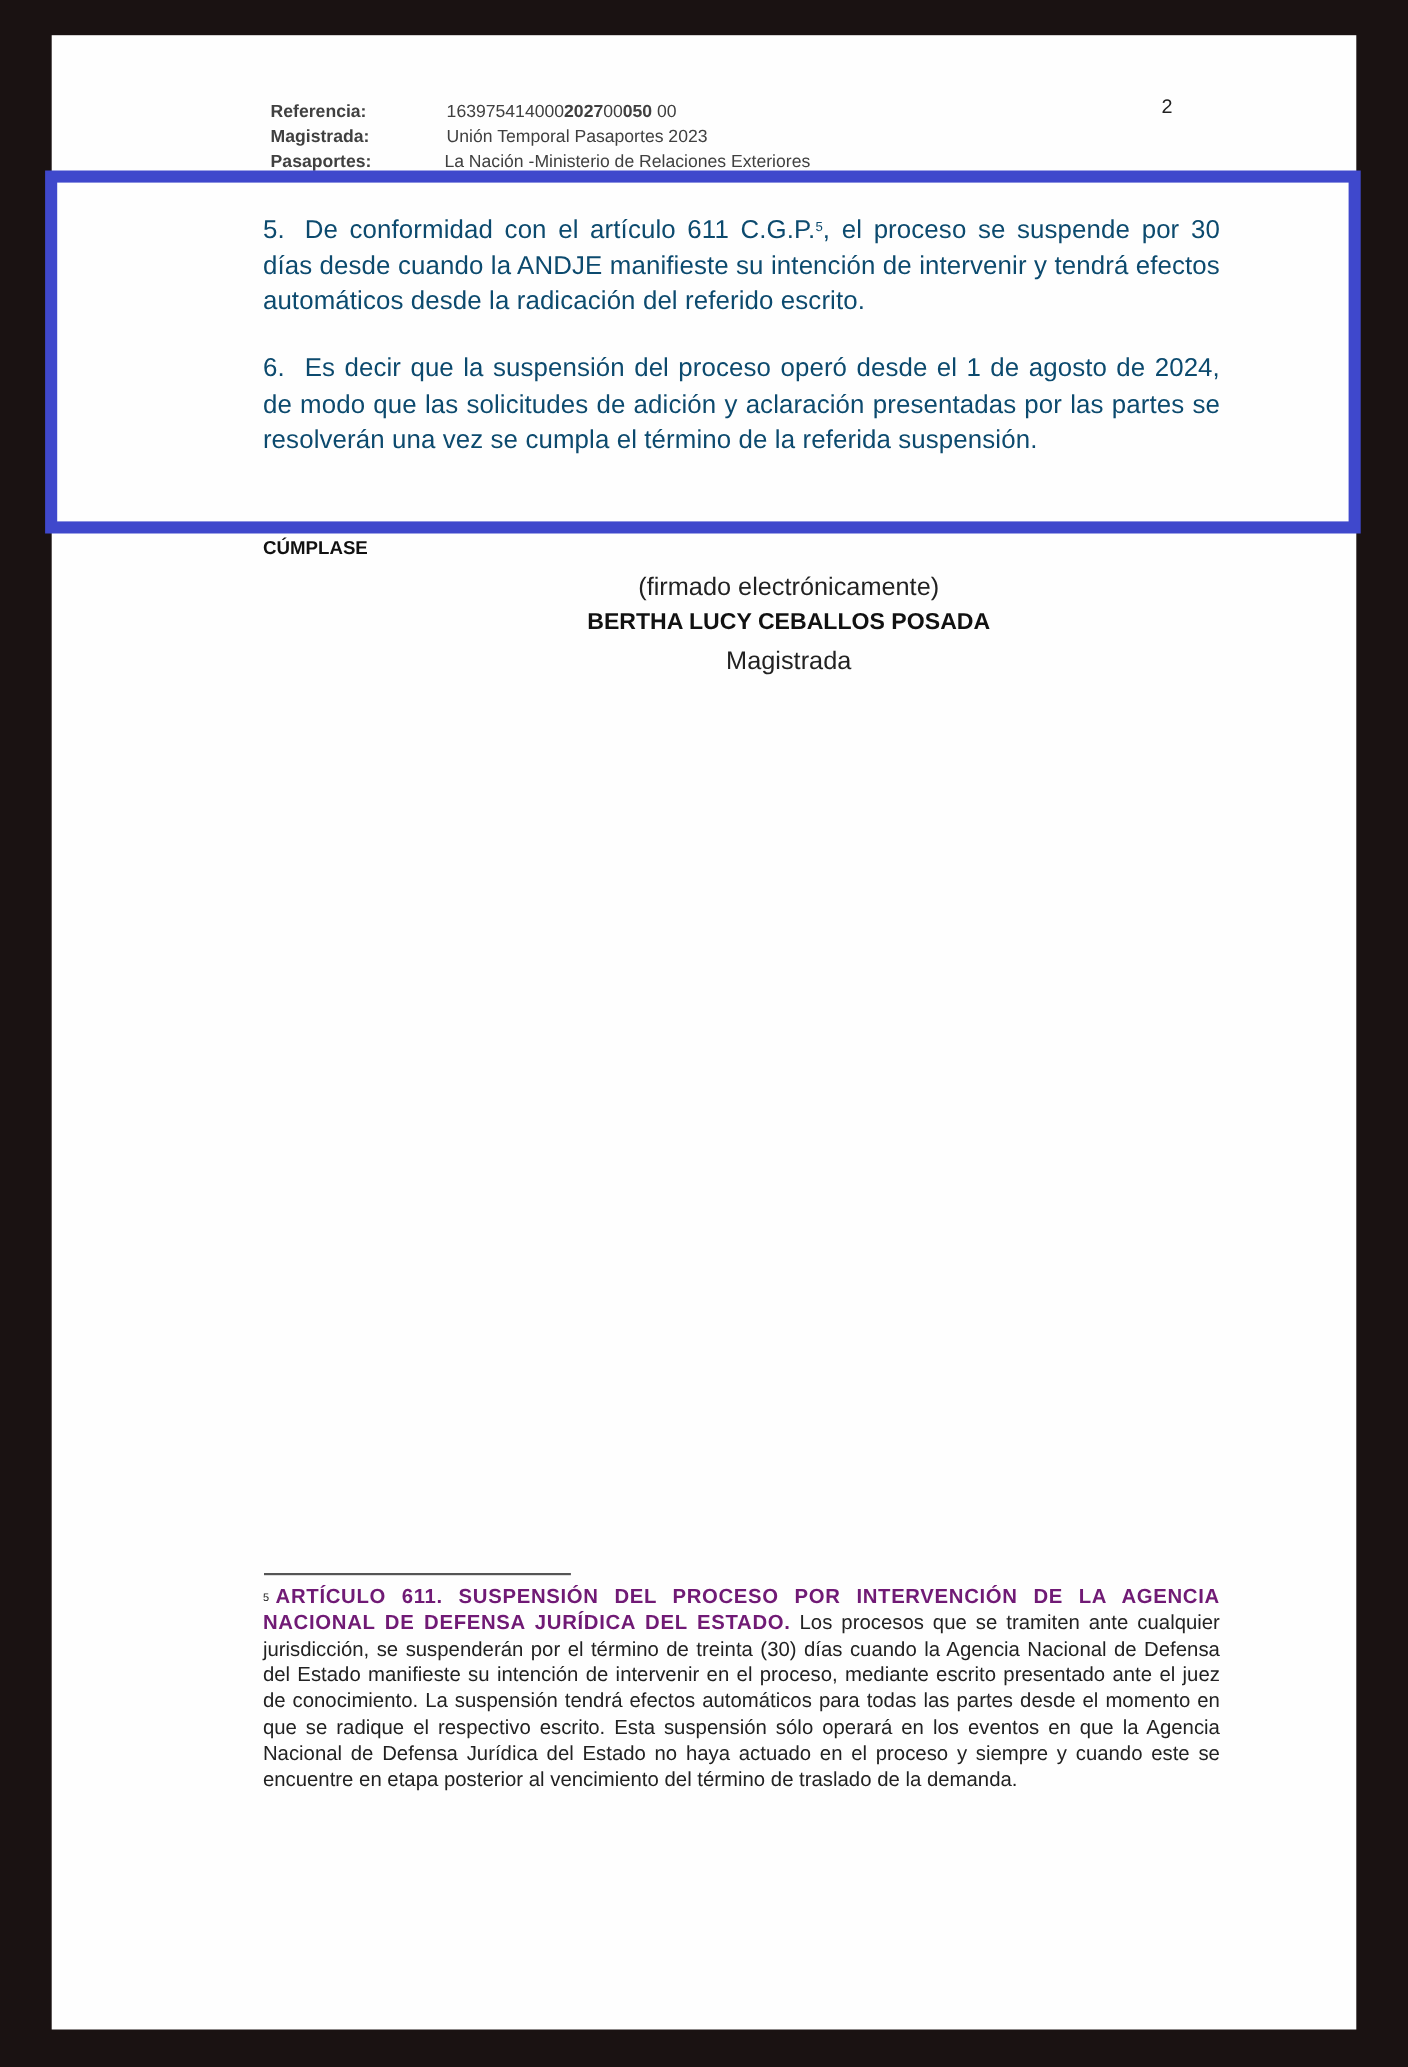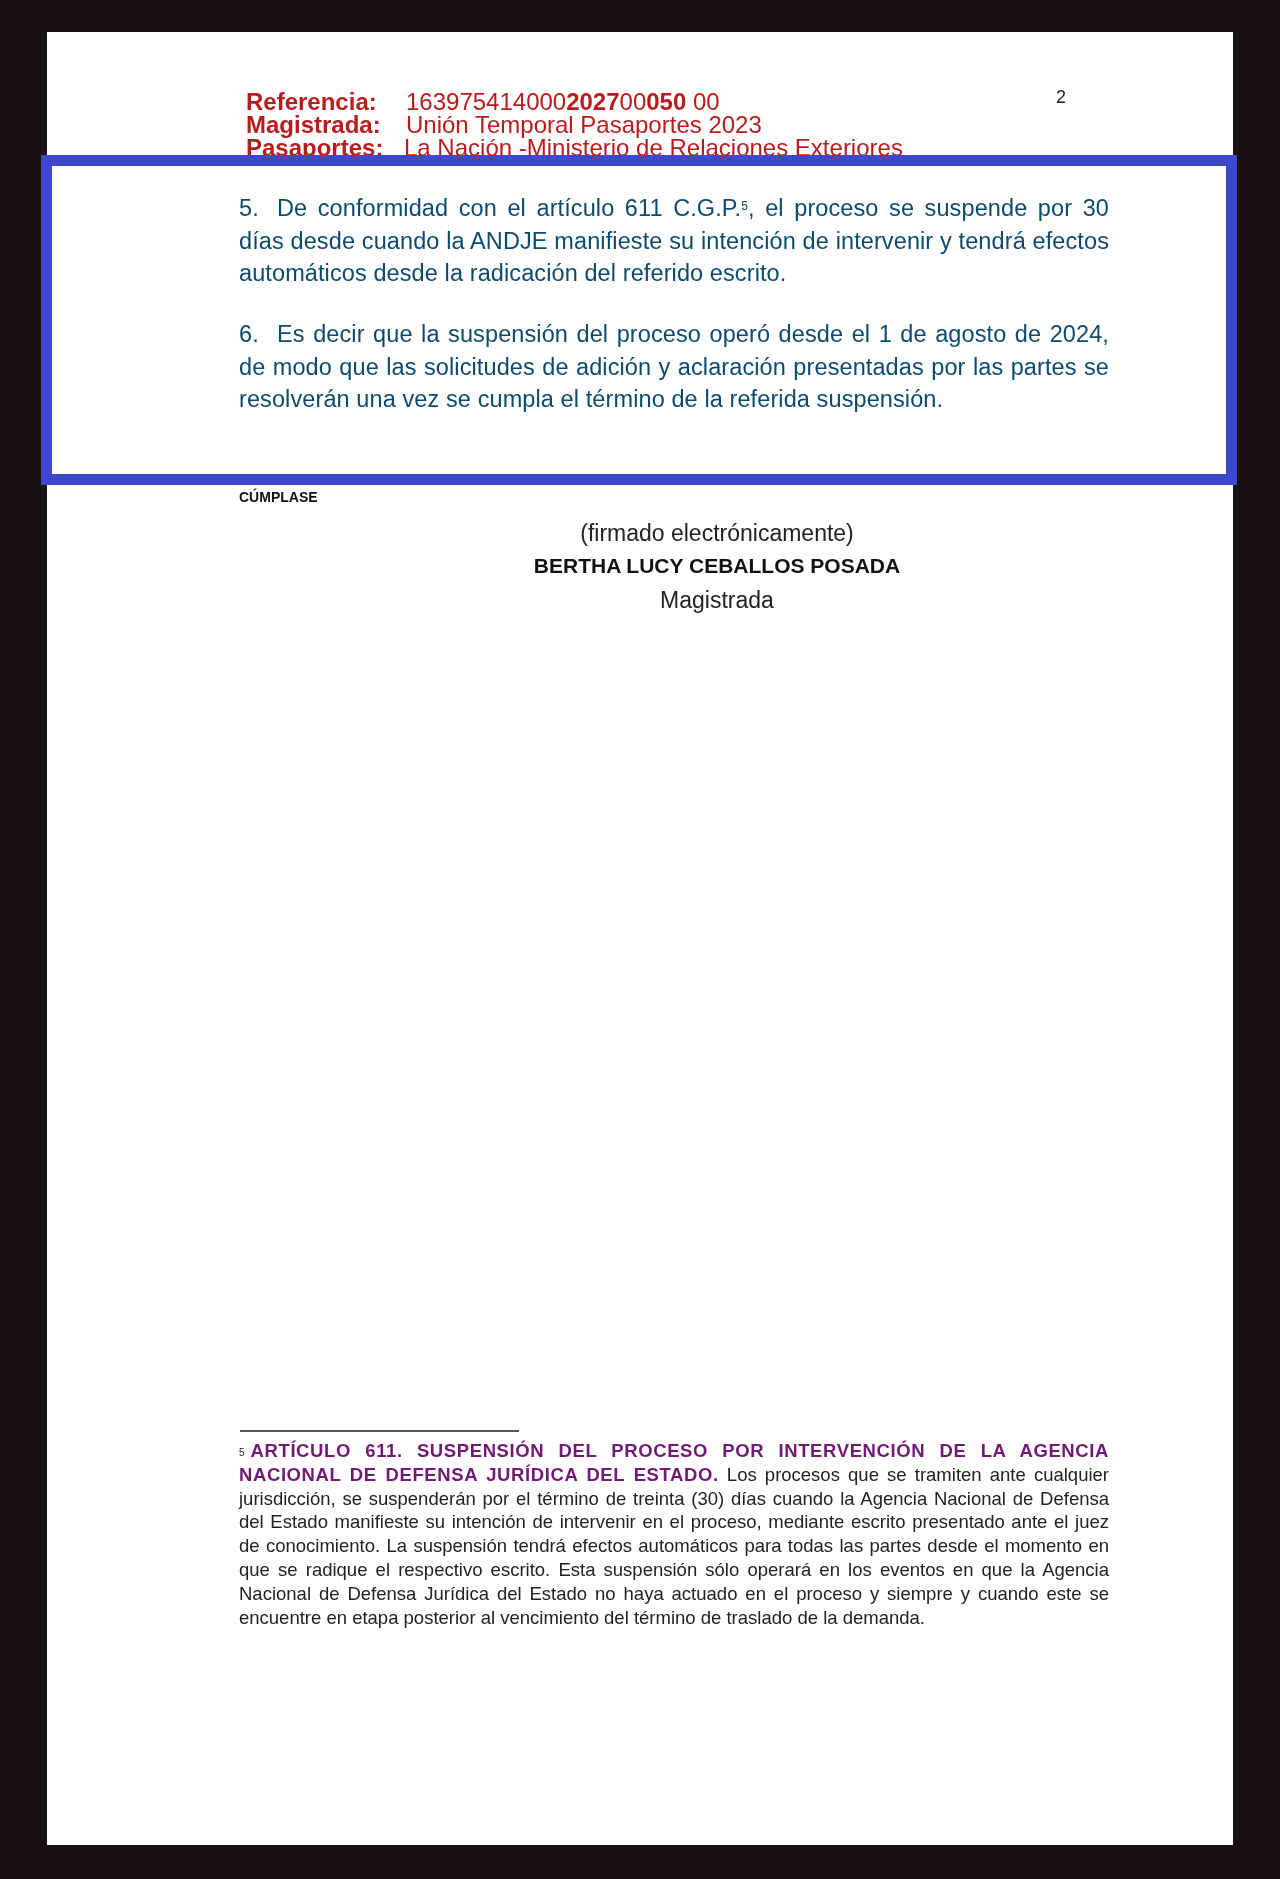--- a/index.html
+++ b/index.html
@@ -8,38 +8,38 @@
     background: #1a1212;
     position: relative; overflow: hidden;
     font-family: "Liberation Sans", "DejaVu Sans", sans-serif;
     color: #1e1e1e;
   }
   .page {
     position: absolute; left: 47px; top: 32px;
     width: 1186px; height: 1813px;
     background: #fefefe;
   }
-  .hdr { position: absolute; font-size: 24px; line-height: 23px; color: #b91c1c; }
+  .hdr { position: absolute; font-size: 16px; line-height: 23px; color: #404040; }
   .hdr .lbl { position: absolute; left: 0; font-weight: bold; white-space: nowrap; }
   .hdr .val { position: absolute; white-space: nowrap; }
   .hdr-row { position: absolute; left: 0; height: 23px; width: 900px; }
   .pagenum { position: absolute; left: 1009px; top: 55px; font-size: 18px; color: #222; }
   .para {
     position: absolute; left: 192px; width: 870px;
     font-size: 23.5px; line-height: 32.5px; color: #0c4a6e;
     text-align: justify; letter-spacing: 0.1px;
   }
   .para .num { display: inline-block; width: 38px; }
   sup { font-size: 12px; vertical-align: top; position: relative; top: -2px; }
   .highlight {
     position: absolute; left: 41px; top: 155px;
     width: 1174px; height: 308px;
     border: 11px solid #3f48cc;
   }
-  .cumplase { position: absolute; left: 192px; top: 457px; font-size: 14px; font-weight: bold; color: #111; }
+  .cumplase { position: absolute; left: 192px; top: 457px; font-size: 17px; font-weight: bold; color: #111; }
   .sig { position: absolute; left: 0; width: 1186px; text-align: center; color: #222; }
   .sig-note { top: 488px; font-size: 23px; left: 77px; }
   .sig-name { top: 522px; font-size: 21px; font-weight: bold; left: 77px; color: #111; }
   .sig-title { top: 555px; font-size: 23px; left: 77px; }
   .fn-rule { position: absolute; left: 193px; top: 1398px; width: 279px; height: 2px; background: #555; }
   .footnote {
     position: absolute; left: 192px; top: 1407px; width: 870px;
     font-size: 18.5px; line-height: 23.8px; color: #222;
     text-align: justify;
   }
@@ -55,21 +55,21 @@
     <div class="hdr-row" style="top:0;">
       <span class="lbl">Referencia:</span>
       <span class="val" style="left:160px;"><span>163975414000</span><b>2027</b><span>00</span><b>050</b><span style="white-space:pre;"> 00</span></span>
     </div>
     <div class="hdr-row" style="top:23px;">
       <span class="lbl">Magistrada:</span>
       <span class="val" style="left:160px;text-align:right;">Unión Temporal Pasaportes 2023</span>
     </div>
     <div class="hdr-row" style="top:46px;">
       <span class="lbl">Pasaportes:</span>
-      <span class="val" style="left:158px;text-decoration:underline;">La Nación -Ministerio de Relaciones Exteriores</span>
+      <span class="val" style="left:158px;">La Nación -Ministerio de Relaciones Exteriores</span>
     </div>
   </div>
 
   <div class="pagenum">2</div>
 
   <div class="para" style="top:160px;"><span class="num">5.</span><span>De conformidad con el artículo 611 C.G.P.</span><sup>5</sup><span>, el proceso se suspende por 30 días desde cuando la ANDJE manifieste su intención de intervenir y tendrá efectos automáticos desde la radicación del referido escrito.</span></div>
 
   <div class="para" style="top:286px;"><span class="num">6.</span><span>Es decir que la suspensión del proceso operó desde el 1 de agosto de 2024, de modo que las solicitudes de adición y aclaración presentadas por las partes se resolverán una vez se cumpla el término de la referida suspensión.</span></div>
 
   <div class="cumplase">CÚMPLASE</div>

